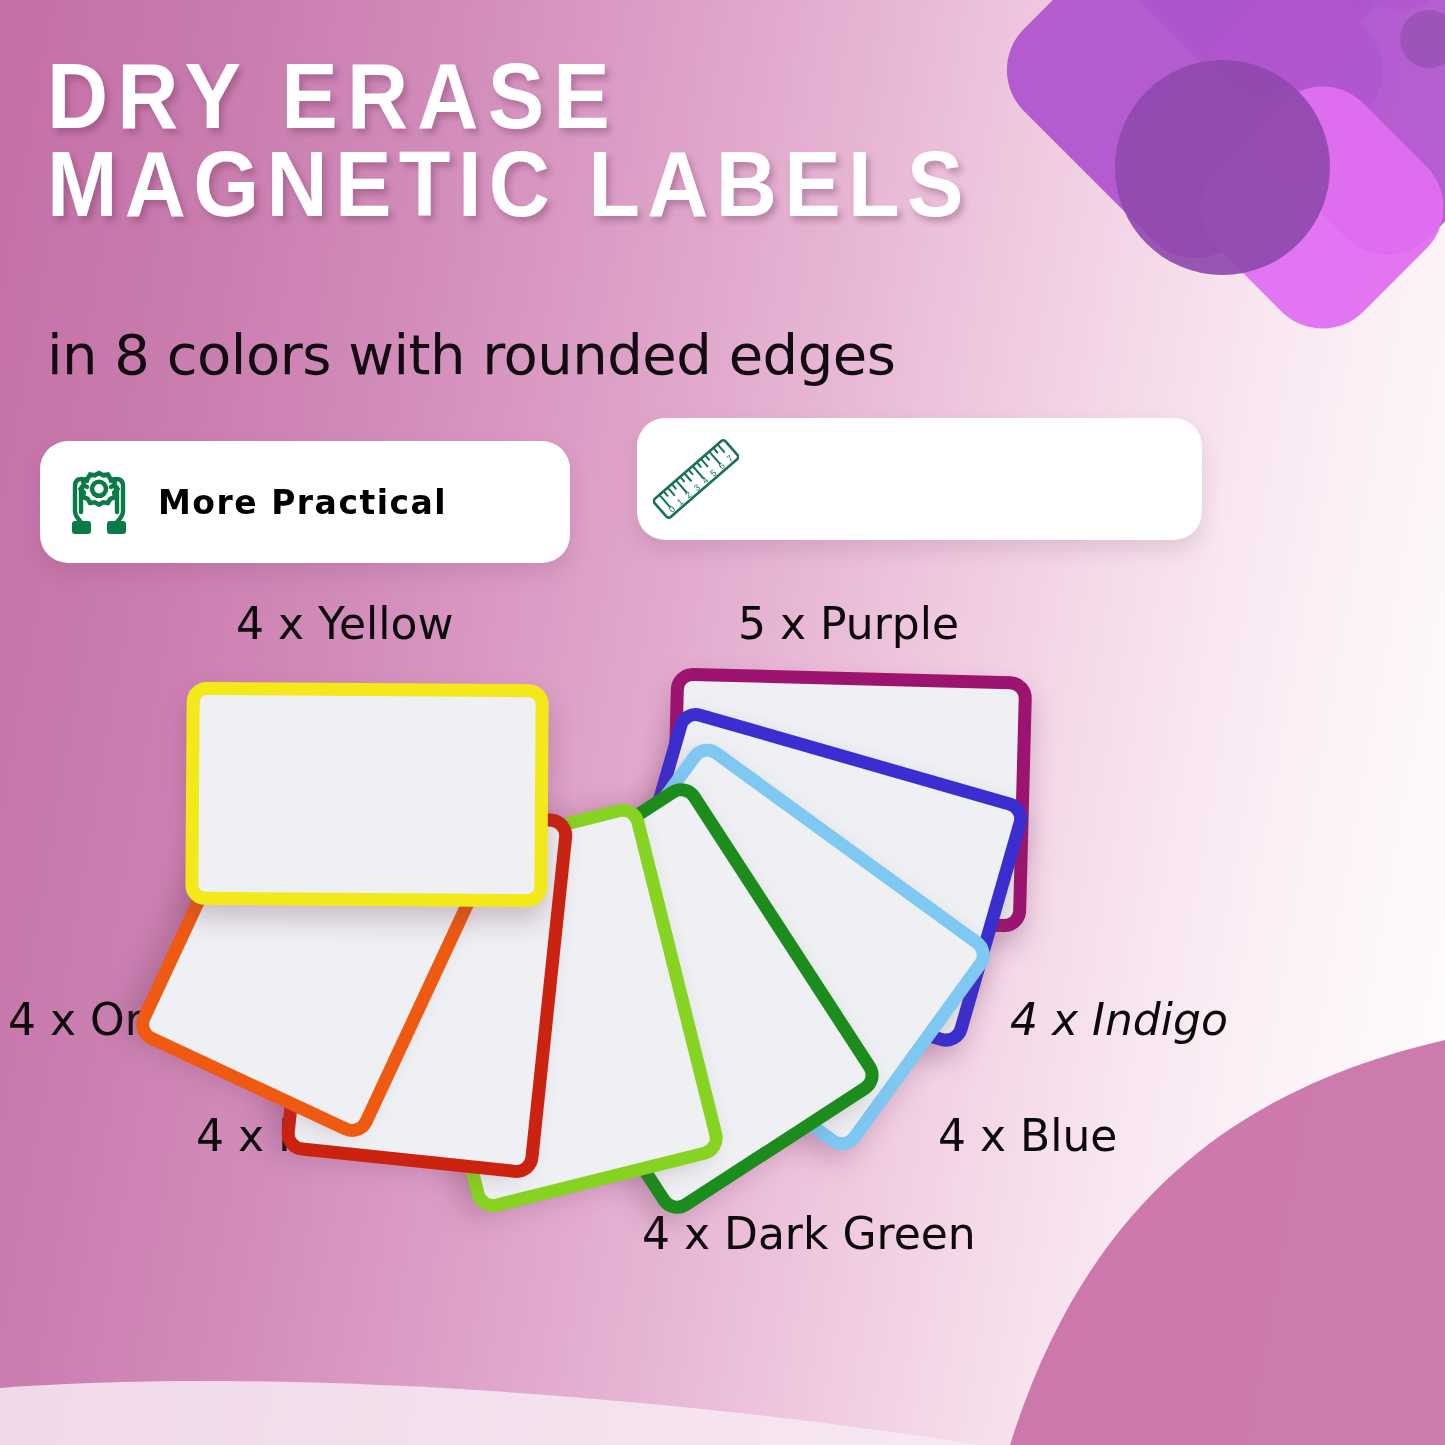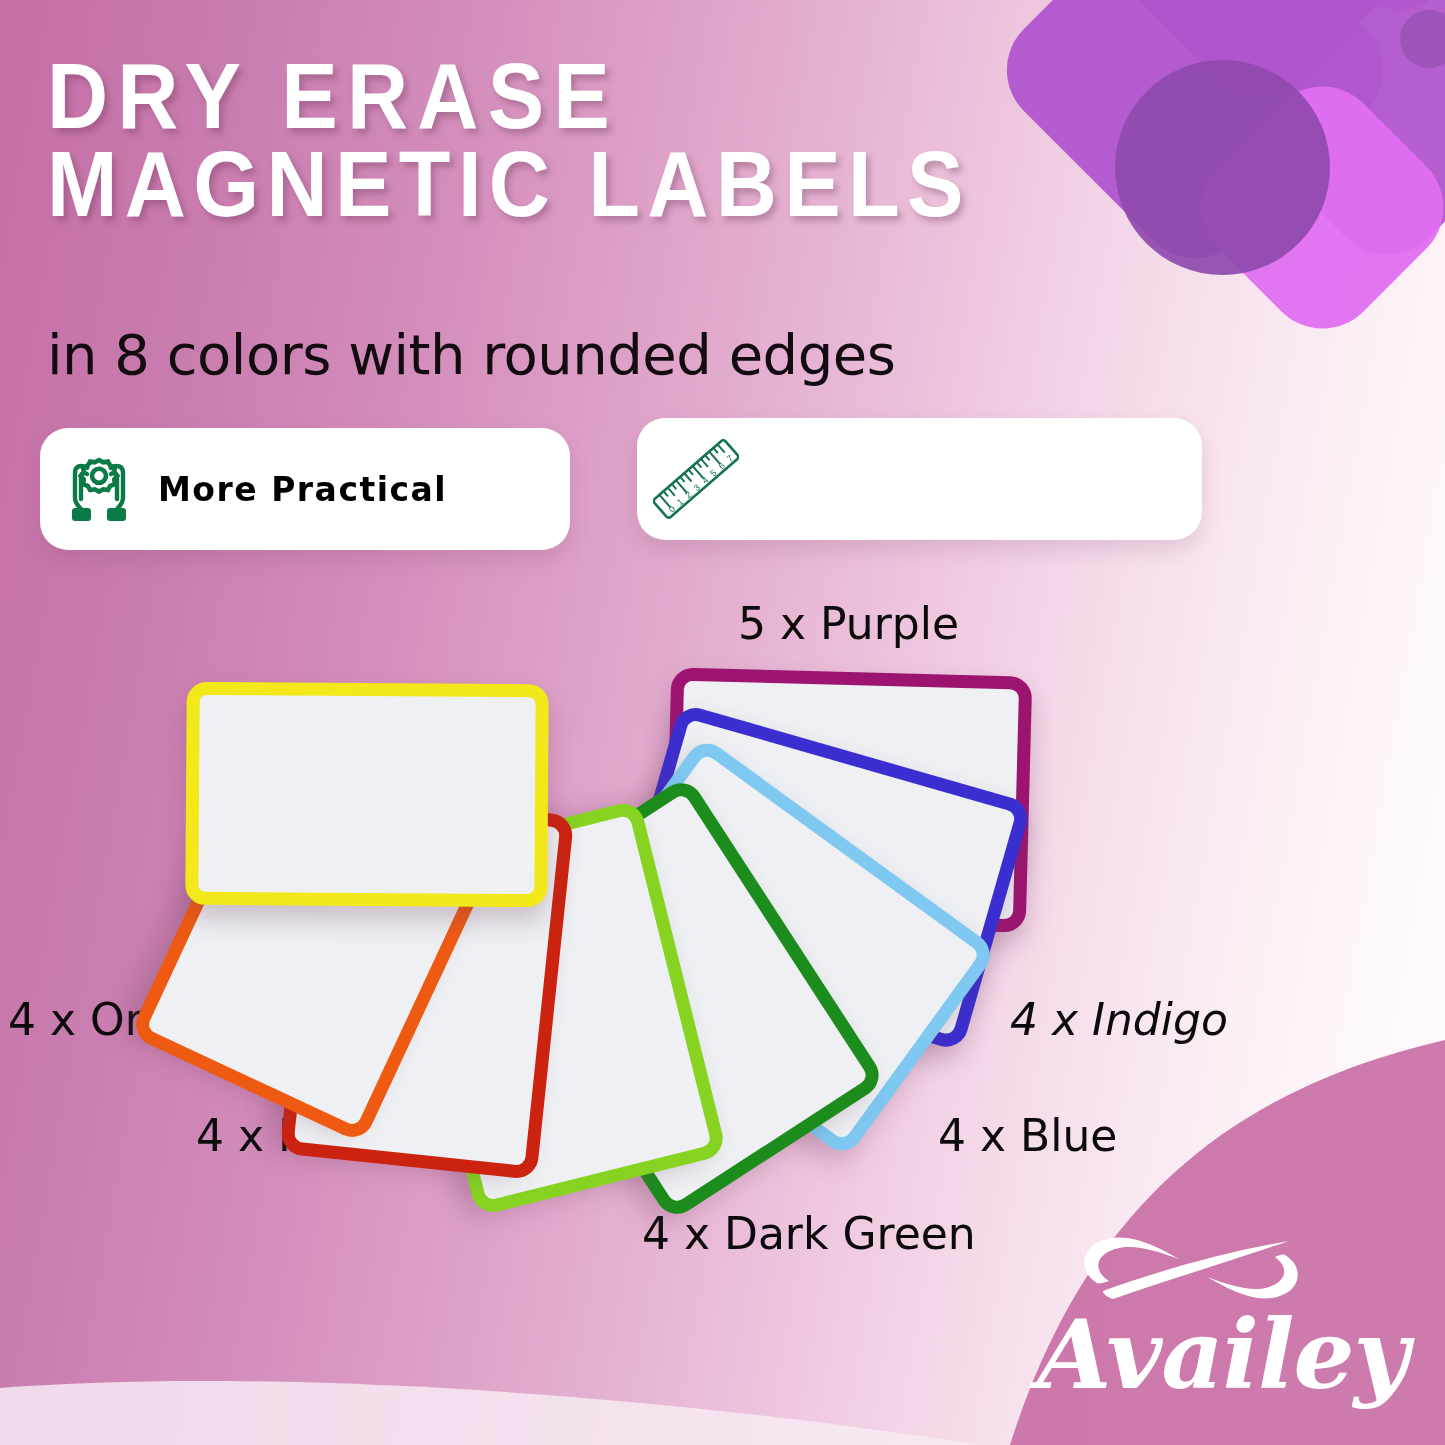--- a/index.html
+++ b/index.html
@@ -52,21 +52,21 @@
     font-family:"DejaVu Sans","Liberation Sans",sans-serif;
     margin-top:39px;
   }
 
   
   .pill{
     position:absolute;height:122px;background:#ffffff;
     border-radius:28px;display:flex;align-items:center;
     box-shadow:0 10px 20px rgba(120,60,100,0.16);
   }
-  #pill-practical{left:40px;top:428px;width:530px;text-align:center;}
+  #pill-practical{left:40px;top:441px;width:530px;text-align:center;}
   #pill-sizes{left:637px;top:418px;width:565px;}
   .pill-icon{width:118px;display:flex;align-items:center;justify-content:center;flex:0 0 auto;}
   .pill-label{
     font-family:"DejaVu Sans","Liberation Sans",sans-serif;
     font-weight:bold;font-size:33px;color:#000000;letter-spacing:1.5px;
     white-space:nowrap;
   }
 
   
   .cap{
@@ -189,31 +189,22 @@
 
     <div class="board" style="left:618px;top:800px;width:340px;height:232px;border:13px solid #87d321;border-radius:22px;transform:rotate(76deg);transform-origin:3% 5%;z-index:5;"></div>
 
     <div class="board" style="left:556px;top:812px;width:340px;height:232px;border:13px solid #cb2310;border-radius:22px;transform:rotate(96deg);transform-origin:2% 4%;z-index:6;"></div>
 
     <div class="board" style="left:500px;top:808px;width:340px;height:232px;border:13px solid #ef5a12;border-radius:22px;transform:rotate(115deg);transform-origin:2% 3%;z-index:7;"></div>
 
     <div class="board" style="left:186px;top:683px;width:336px;height:197px;border:13px solid #f2e81a;border-radius:20px;transform:rotate(0.4deg);z-index:8;"></div>
   </div>
 
+  <div class="cap" style="left:236px;top:598px;">4 x Yellow</div>
   <div class="cap" style="left:738px;top:598px;">5 x Purple</div>
   <div class="cap" style="left:8px;top:994px;">4 x Orange</div>
   <div class="cap" style="left:196px;top:1110px;">4 x Red</div>
   <div class="cap" style="left:642px;top:1208px;">4 x Dark Green</div>
   <div class="cap" style="left:898px;top:1110px;margin-left:40px;">4 x Blue</div>
   <div class="cap" style="left:1010px;top:994px;font-style:italic;">4 x Indigo</div>
 
-  <div class="logo">
-    <svg width="360" height="110" viewBox="0 0 360 110" style="position:absolute;left:0;top:-6px;">
-      <g fill="#ffffff">
-        <path d="M60 64 C40 52 44 26 70 20 C96 14 120 28 142 40 C120 32 96 24 78 30 C58 36 56 52 72 62 C66 64 62 65 60 64 Z"></path>
-        <path d="M248 36 C268 48 264 72 240 78 C216 84 192 70 170 58 C192 66 216 74 232 68 C250 62 252 48 238 38 C242 36 246 35 248 36 Z"></path>
-        <path d="M66 72 C110 56 180 34 252 22 C186 44 122 64 76 80 C70 78 66 75 66 72 Z"></path>
-      </g>
-    </svg>
-    <div class="logo-word">Availey</div>
-  </div>
 
 </div>
 
 </body></html>

